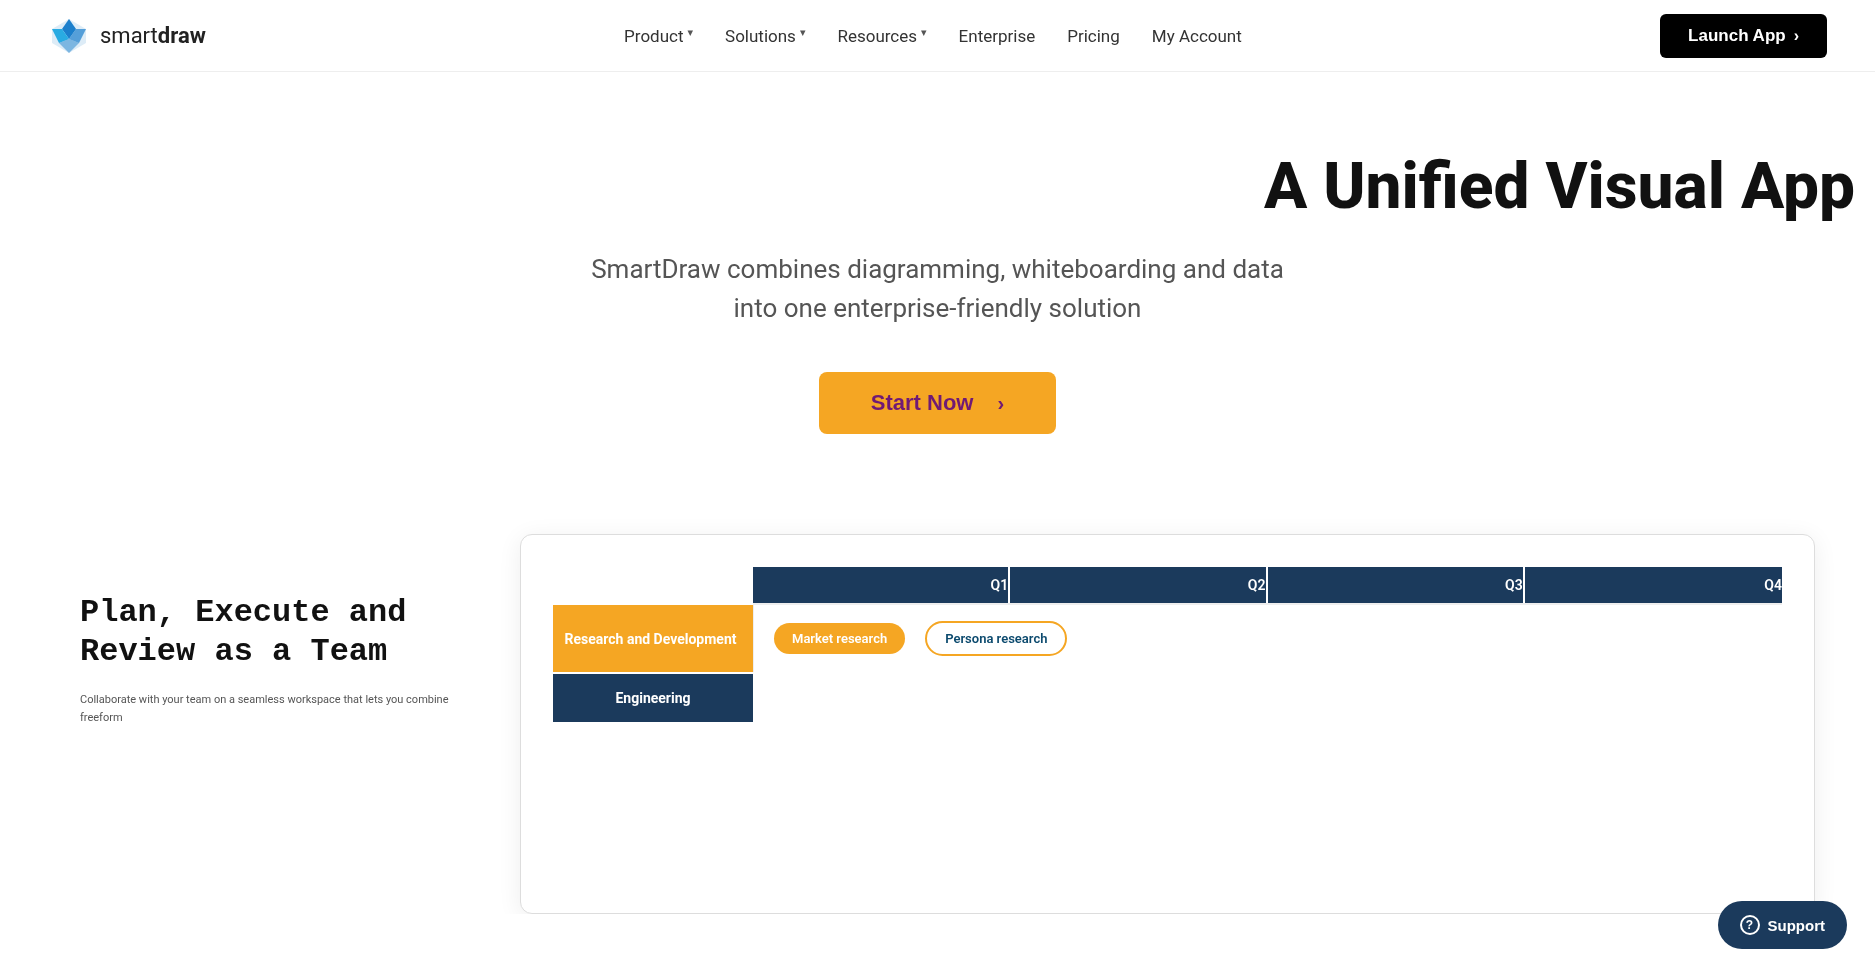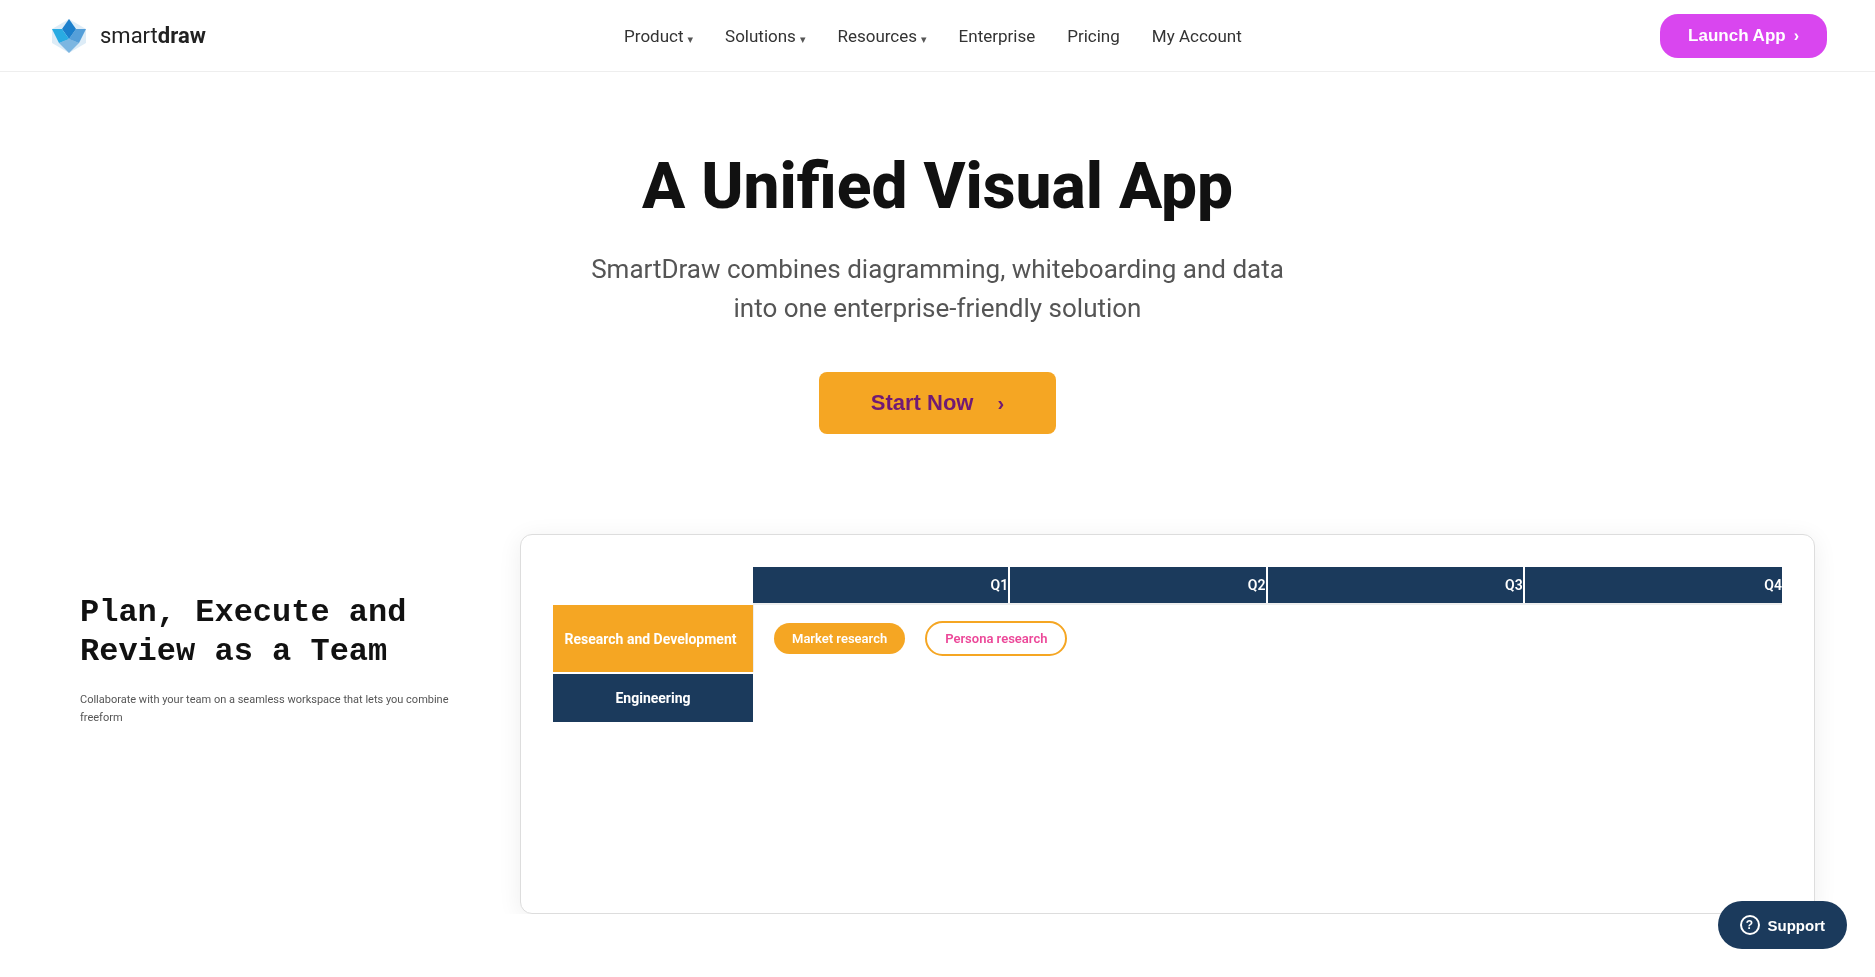--- a/index.html
+++ b/index.html
@@ -45,32 +45,32 @@
       display: flex;
       align-items: center;
       gap: 32px;
       list-style: none;
     }
     .nav-links li a {
       text-decoration: none;
       color: #333;
       font-size: 17px;
       display: flex;
-      align-items: flex-end;
+      align-items: flex-start;
       gap: 4px;
     }
     .nav-links li a .chevron {
       font-size: 11px;
       color: #555;
     }
     .launch-btn {
-      background: #d946ef;
+      background: #000000;
       color: #fff;
       border: none;
-      border-radius: 18px;
+      border-radius: 6px;
       padding: 12px 28px;
       font-size: 17px;
       font-weight: 600;
       cursor: pointer;
       display: flex;
       align-items: center;
       gap: 8px;
     }
     .launch-btn .arrow {
       font-size: 16px;
@@ -80,20 +80,21 @@
     .hero {
       text-align: center;
       padding: 80px 20px 60px;
     }
     .hero h1 {
       font-size: 64px;
       font-weight: 800;
       color: #111;
       margin-bottom: 28px;
       line-height: 1.1;
+      text-align: right;
     }
     .hero p {
       font-size: 26px;
       color: #555;
       line-height: 1.5;
       max-width: 700px;
       margin: 0 auto 44px;
     }
     .start-btn {
       background: #F5A623;
@@ -210,21 +211,21 @@
       font-weight: 600;
       white-space: nowrap;
     }
     .tag.orange {
       background: #F5A623;
       color: #fff;
     }
     .tag.orange-outline {
       background: transparent;
       border: 2px solid #F5A623;
-      color: #ec4899;
+      color: #0c4a6e;
     }
     .tag.teal {
       background: #2BA8A8;
       color: #fff;
     }
     .tag.teal-outline {
       background: transparent;
       border: 2px solid #2BA8A8;
       color: #2BA8A8;
     }

